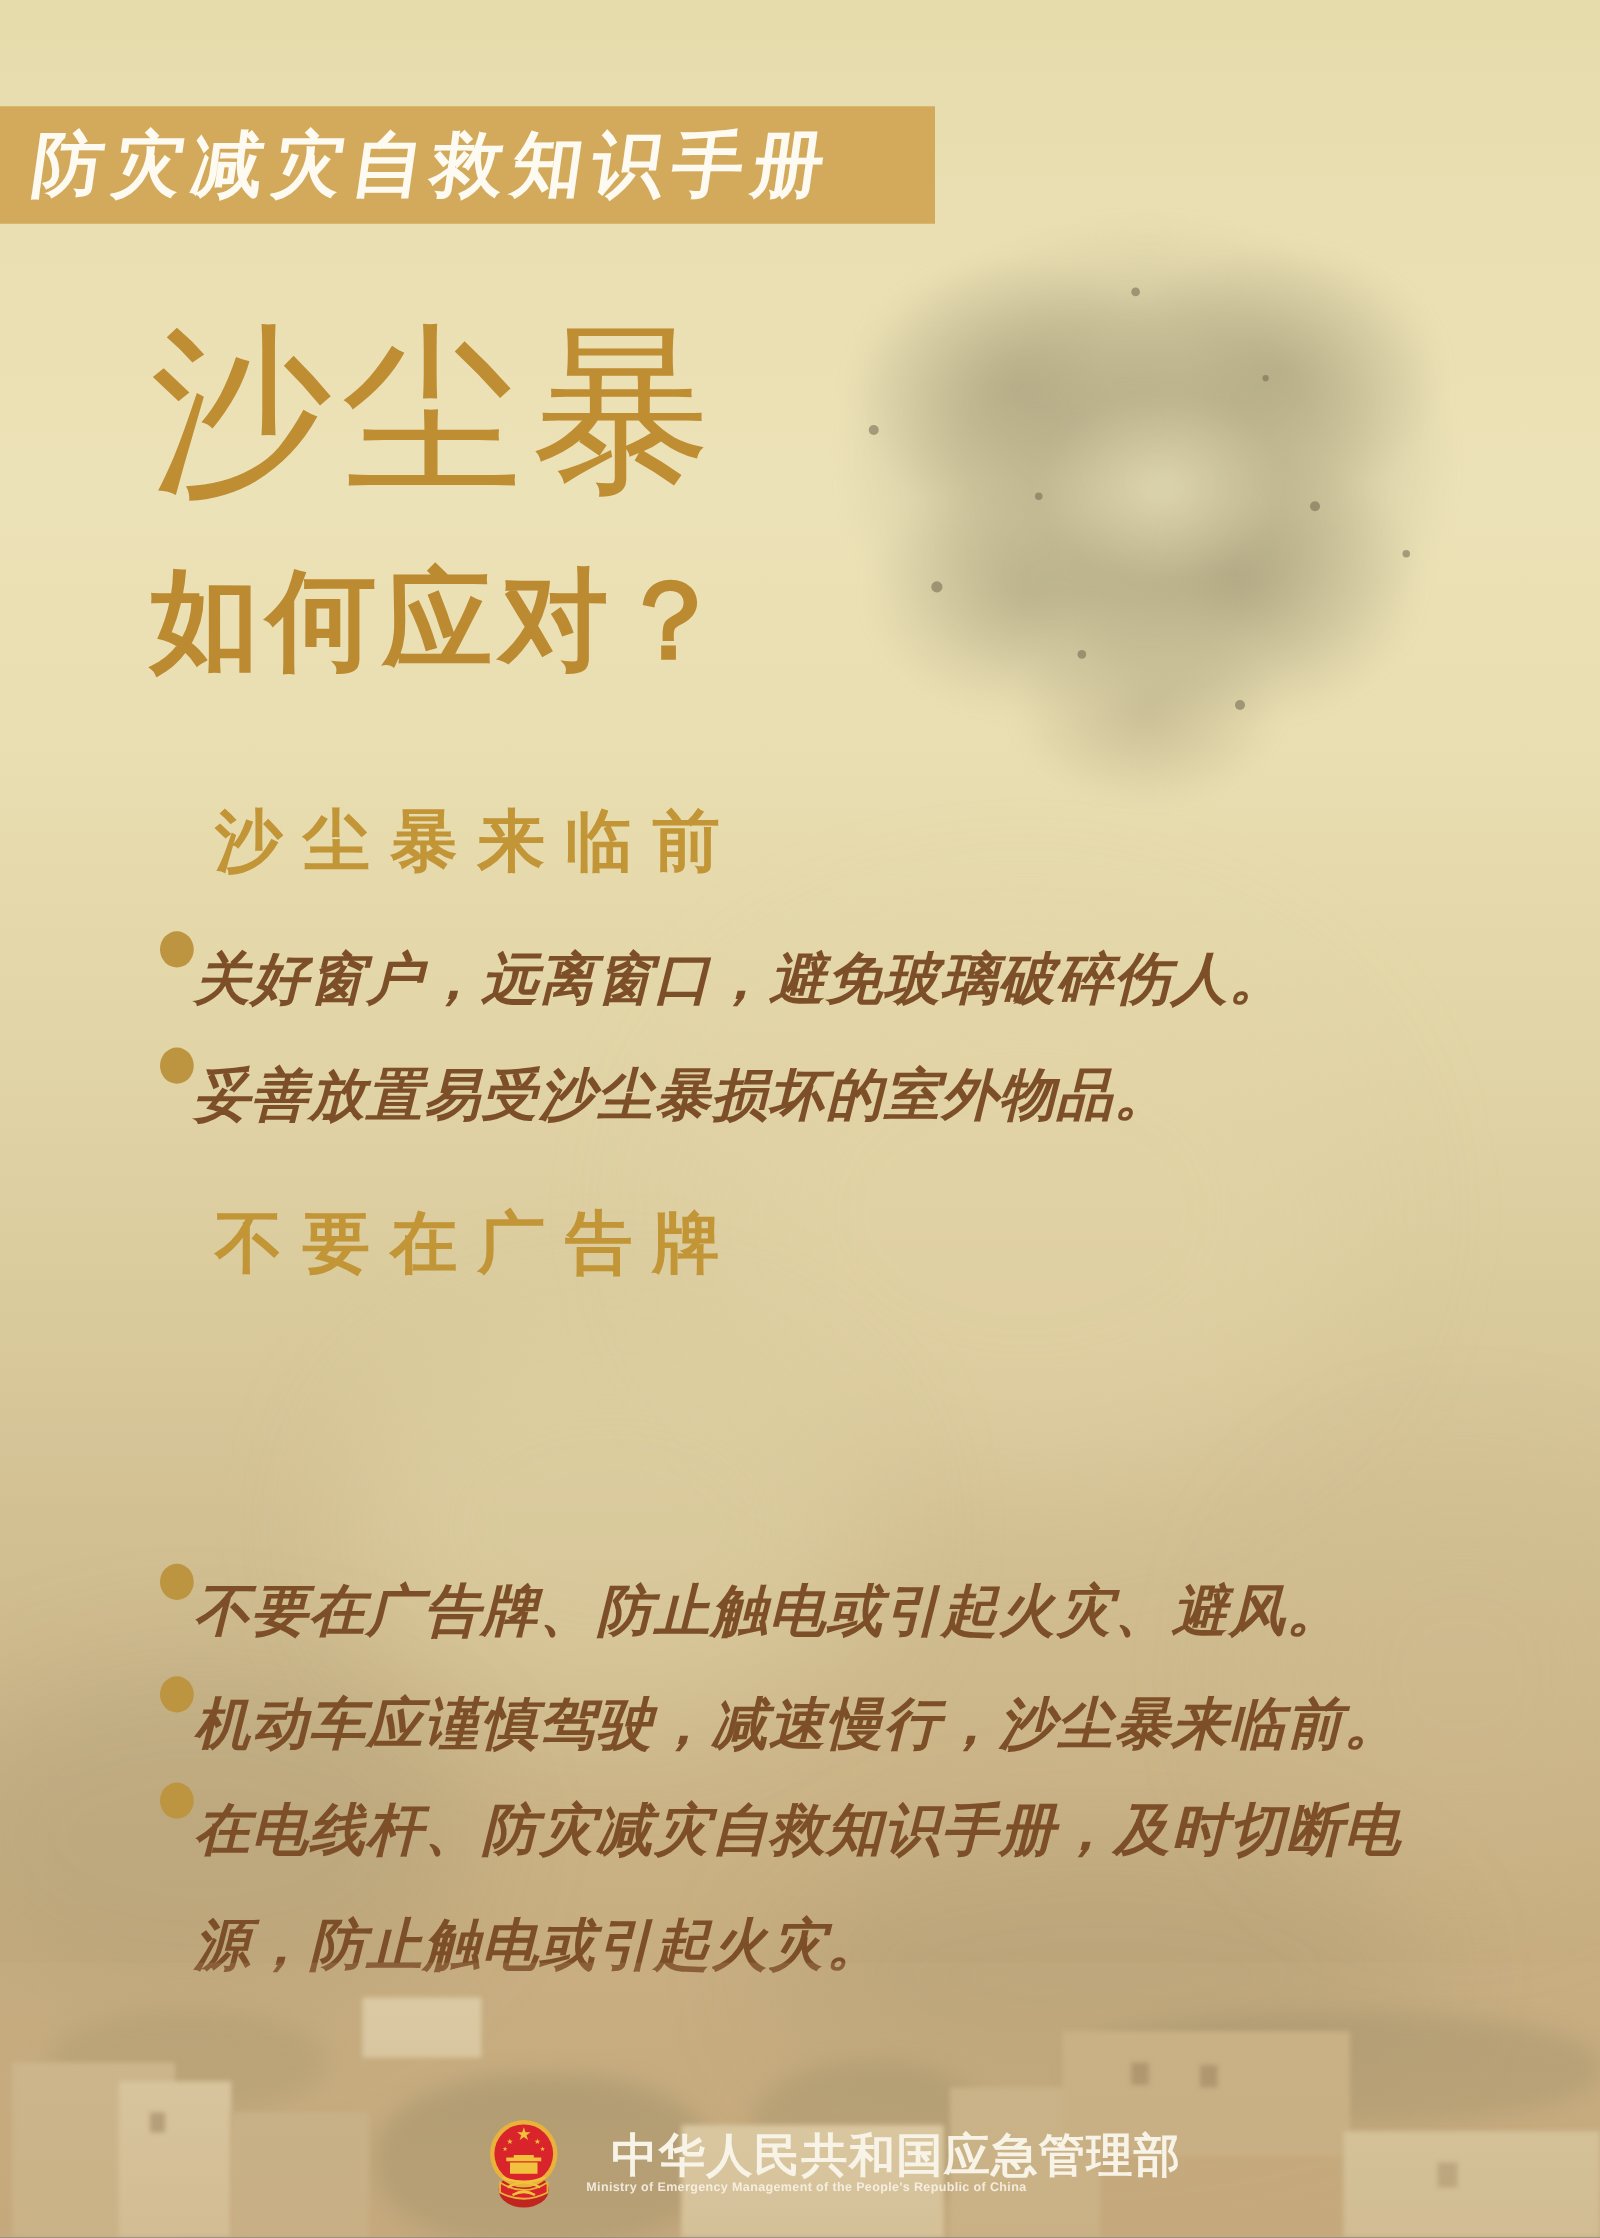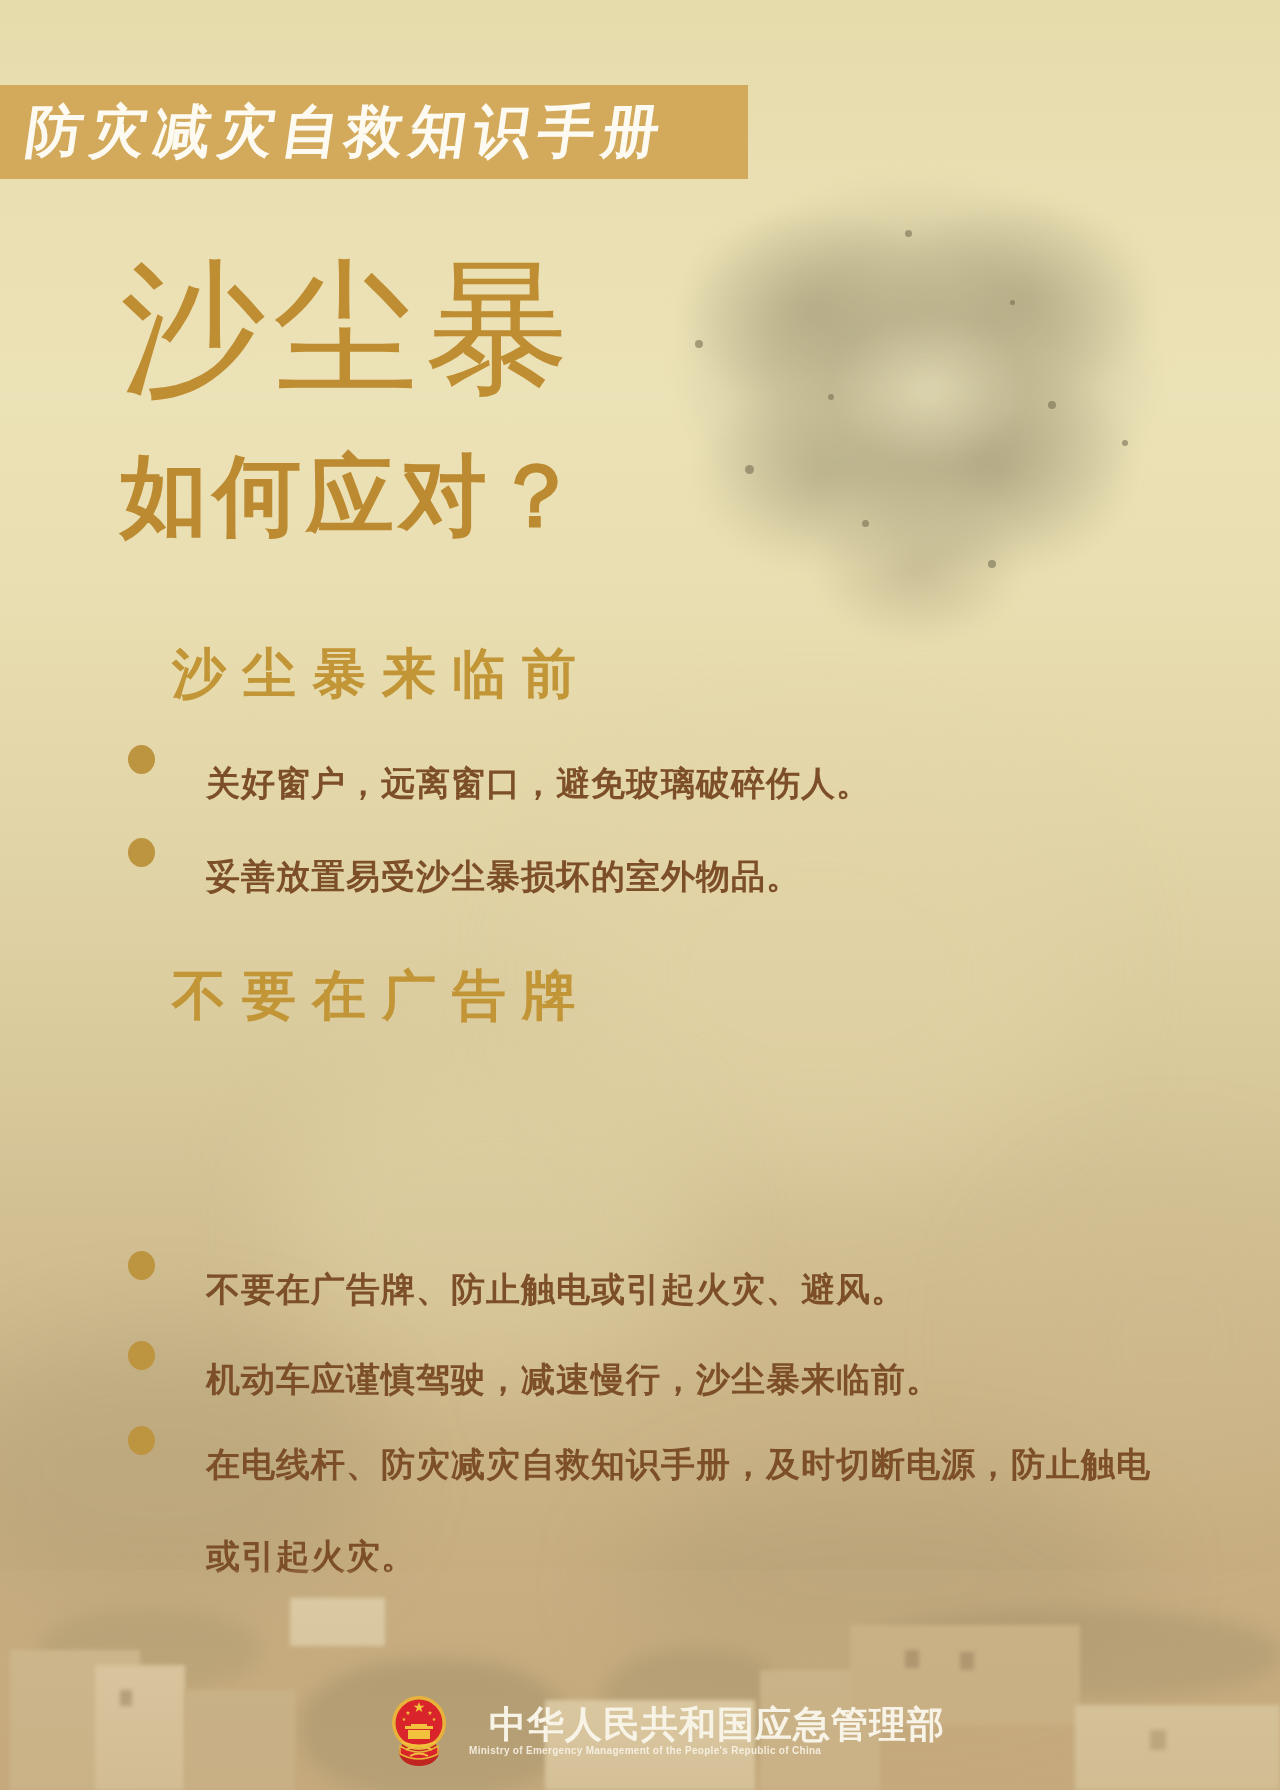--- a/index.html
+++ b/index.html
@@ -31,22 +31,22 @@
       radial-gradient(ellipse 28% 24% at 33% 65%, rgba(145,136,102,.42), transparent 80%),
       radial-gradient(ellipse 22% 18% at 50% 83%, rgba(150,140,105,.4), transparent 85%);
     filter:blur(7px);}
   .speck{position:absolute;border-radius:50%;background:#6f684c;opacity:.55;}
   
   .sec-heading{position:absolute;left:125px;font-size:54px;font-weight:900;
                color:#c29536;letter-spacing:16px;line-height:1;white-space:nowrap;margin-left:47px;}
   .bullet{position:absolute;left:128px;width:1022px;}
   .bullet .dot{position:absolute;left:0;top:8px;width:27px;height:29px;
                background:#bd9440;border-radius:50%;}
-  .bullet .btext{display:block;margin-left:78px;width:975px;font-size:34px;
-                 font-weight:700;color:#7d4f29;line-height:92px;letter-spacing:1px;}
+  .bullet .btext{display:block;margin-left:27px;width:975px;font-size:45px;
+                 font-weight:700;color:#7d4f29;line-height:92px;letter-spacing:1px;font-style:italic;}
   
   .city{position:absolute;left:0;top:1570px;width:1280px;height:220px;overflow:hidden;}
   .bld{position:absolute;filter:blur(2px);}
   .trees{position:absolute;border-radius:45%;filter:blur(9px);}
   .city-haze{position:absolute;inset:0;
      background:linear-gradient(180deg, rgba(205,180,140,.15), rgba(200,172,128,.5));}
   
   .footer-cn{position:absolute;left:468px;top:1700px;font-size:37px;font-weight:900;
              color:#f7f3e6;letter-spacing:1px;white-space:nowrap;margin-left:21px;}
   .footer-en{position:absolute;left:469px;top:1745px;font-size:10px;font-weight:600;

